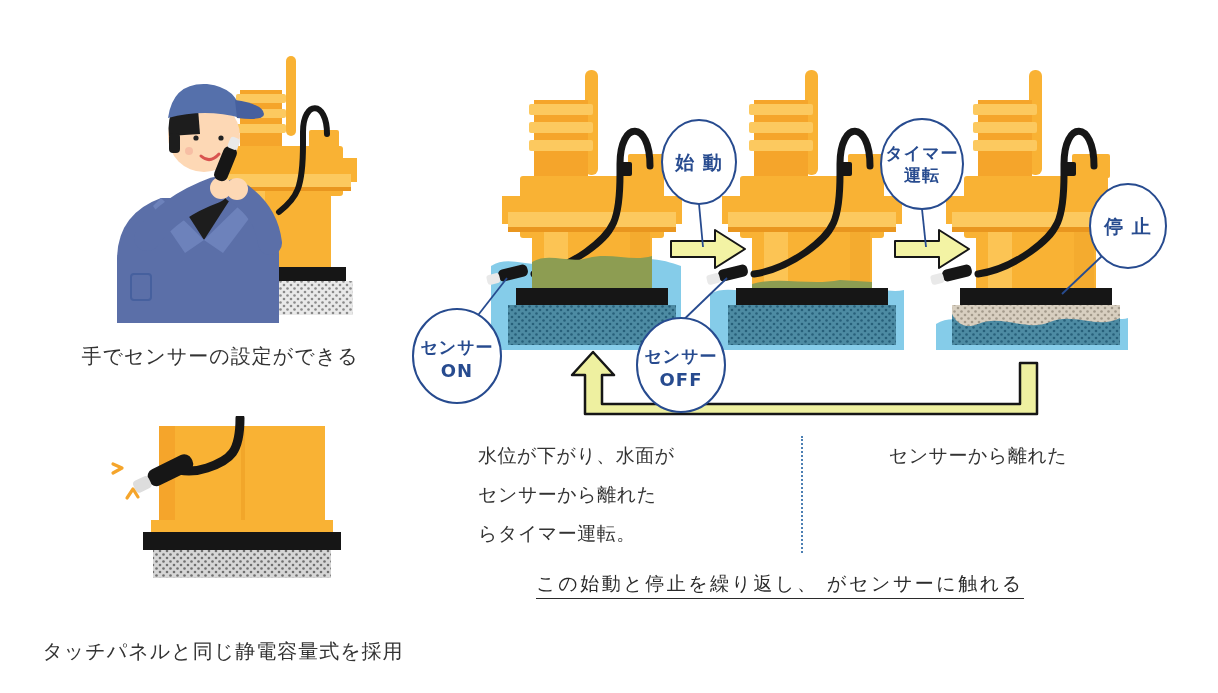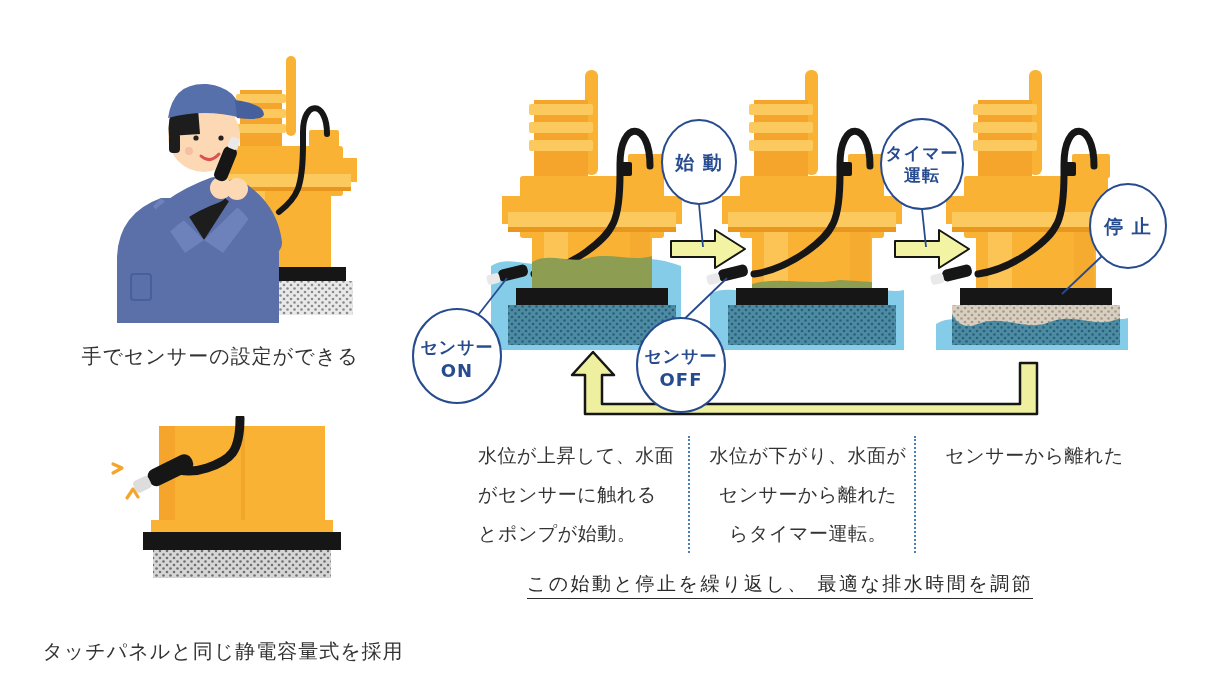--- a/index.html
+++ b/index.html
@@ -210,31 +210,26 @@
       <text class="bubble-text" x="512" y="141" font-size="17">運転</text>
     </g>
     <g>
       <ellipse cx="718" cy="186" rx="38" ry="42" fill="#fff" stroke="#274b8f" stroke-width="2"></ellipse>
       <text class="bubble-text" x="718" y="193" font-size="19">停 止</text>
     </g>
   </svg>
 
   <div id="steps">
     <div class="step-col">
-      <div class="step-line">水位が上昇して、水面</div>
-      <div class="step-line">がセンサーに触れる</div>
-      <div class="step-line">とポンプが始動。</div>
-    </div>
-    <div class="step-col">
       <div class="step-line">水位が下がり、水面が</div>
       <div class="step-line">センサーから離れた</div>
       <div class="step-line">らタイマー運転。</div>
     </div>
     <div class="step-col">
       <div class="step-line">センサーから離れた</div>
     </div>
   </div>
 
   <div id="footer-note">
-    <span>この始動と停止を繰り返し、 最適な排水時間を調節</span>
+    <span>この始動と停止を繰り返し、 がセンサーに触れる</span>
   </div>
 
 </div>
 
 </body></html>

